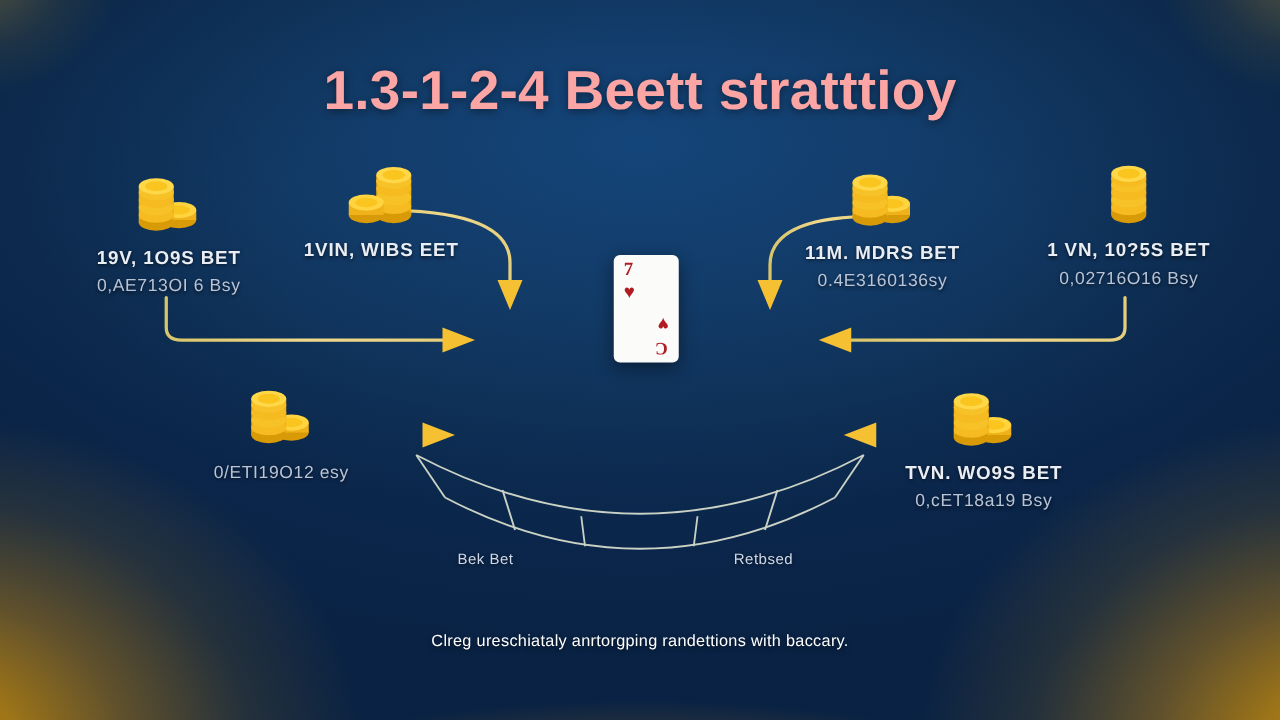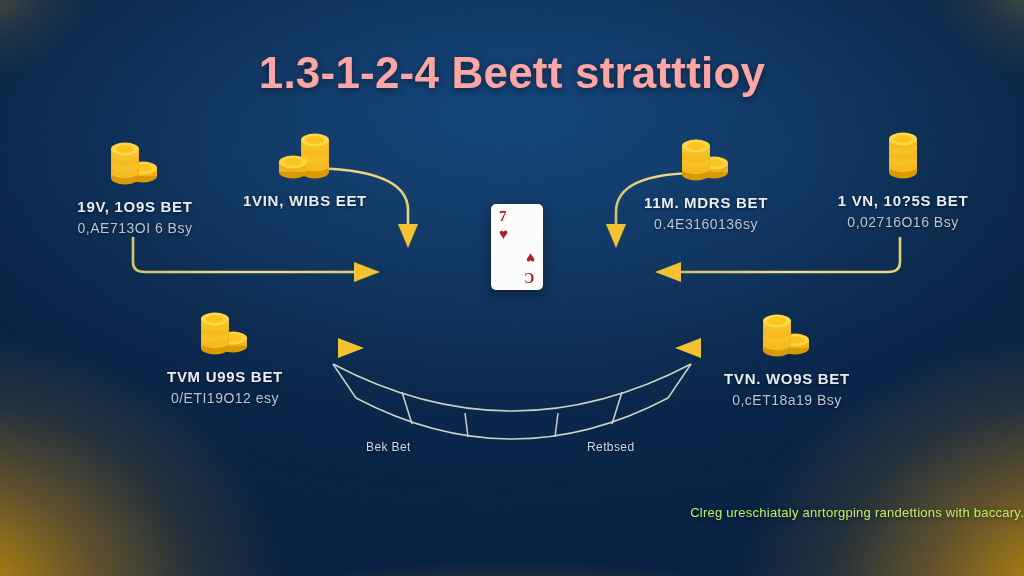--- a/index.html
+++ b/index.html
@@ -176,22 +176,22 @@
   }
   #arc-label-left  { left: 366px; top: 440px; }
   #arc-label-right { left: 587px; top: 440px; }
 
   
   .footer {
     position: absolute;
     left: 0;
     top: 505px;
     width: 100%;
-    text-align: right;
-    color: #bef264;
+    text-align: center;
+    color: #ffffff;
     font-size: 13px;
     letter-spacing: 0.25px;
     text-shadow: 0 1px 4px rgba(0,0,0,0.6);
     white-space: nowrap;
   }
 </style>
 </head>
 <body>
 
 <div id="infographic">
@@ -344,21 +344,20 @@
         <rect x="8" y="11" width="28" height="29" fill="#eeae16"></rect>
         <ellipse cx="22" cy="40" rx="14" ry="6.5" fill="#d99a08"></ellipse>
         <ellipse cx="22" cy="34" rx="14" ry="6.2" fill="#f5bb21"></ellipse>
         <ellipse cx="22" cy="28" rx="14" ry="6.2" fill="#f7c128"></ellipse>
         <ellipse cx="22" cy="22" rx="14" ry="6.2" fill="#f5bb21"></ellipse>
         <ellipse cx="22" cy="16" rx="14" ry="6.2" fill="#f7c128"></ellipse>
         <ellipse cx="22" cy="11" rx="14" ry="6.5" fill="#ffd84a"></ellipse>
         <ellipse cx="22" cy="11" rx="9" ry="4" fill="#fbc520"></ellipse>
       </g>
     </svg>
-    <div class="node-label">TVM U99S BET</div>
     <div class="node-sub">0/ETI19O12 esy</div>
   </div>
 
   <div class="node" id="node-6">
     <svg class="coins" width="64" height="52" viewBox="0 0 64 52">
       <g>
         <ellipse cx="40" cy="38" rx="14" ry="6.5" fill="#d99a08"></ellipse>
         <rect x="26" y="30" width="28" height="8" fill="#f0b21a"></rect>
         <ellipse cx="40" cy="30" rx="14" ry="6.5" fill="#ffd43f"></ellipse>
         <ellipse cx="40" cy="30" rx="9" ry="3.8" fill="#fbc520"></ellipse>

